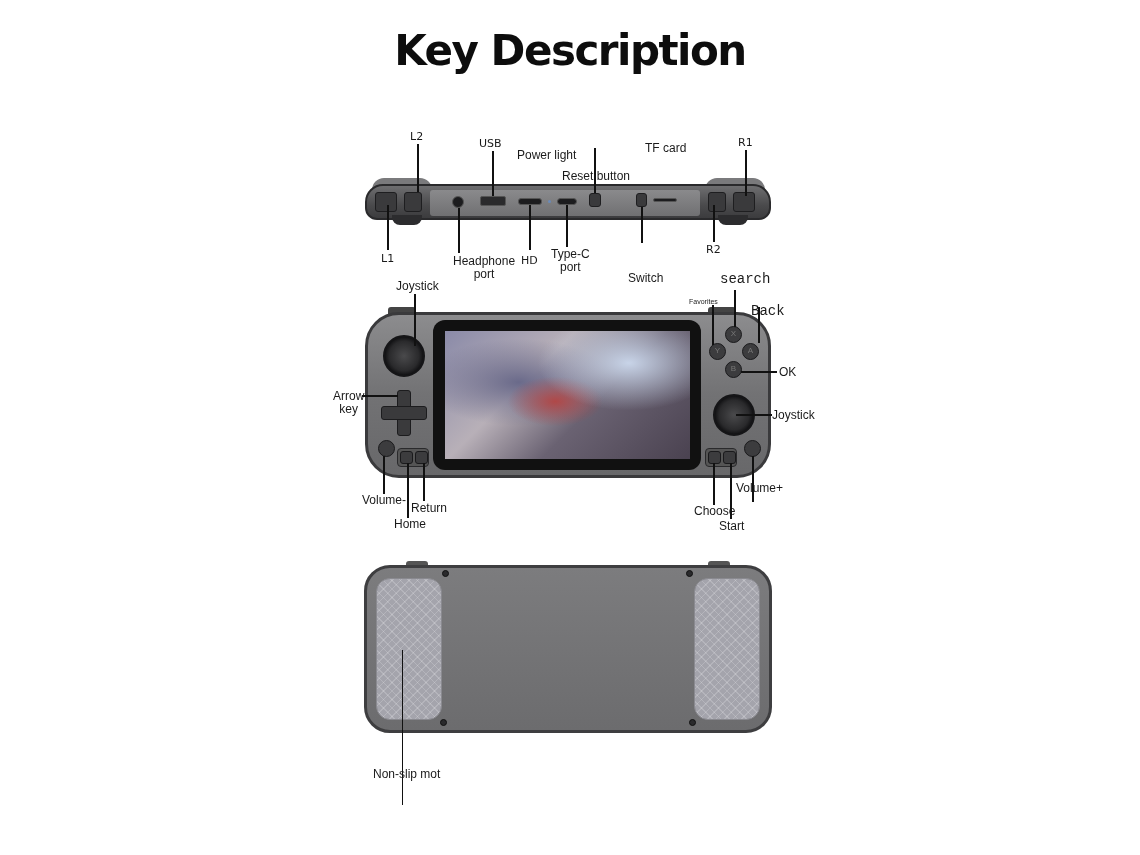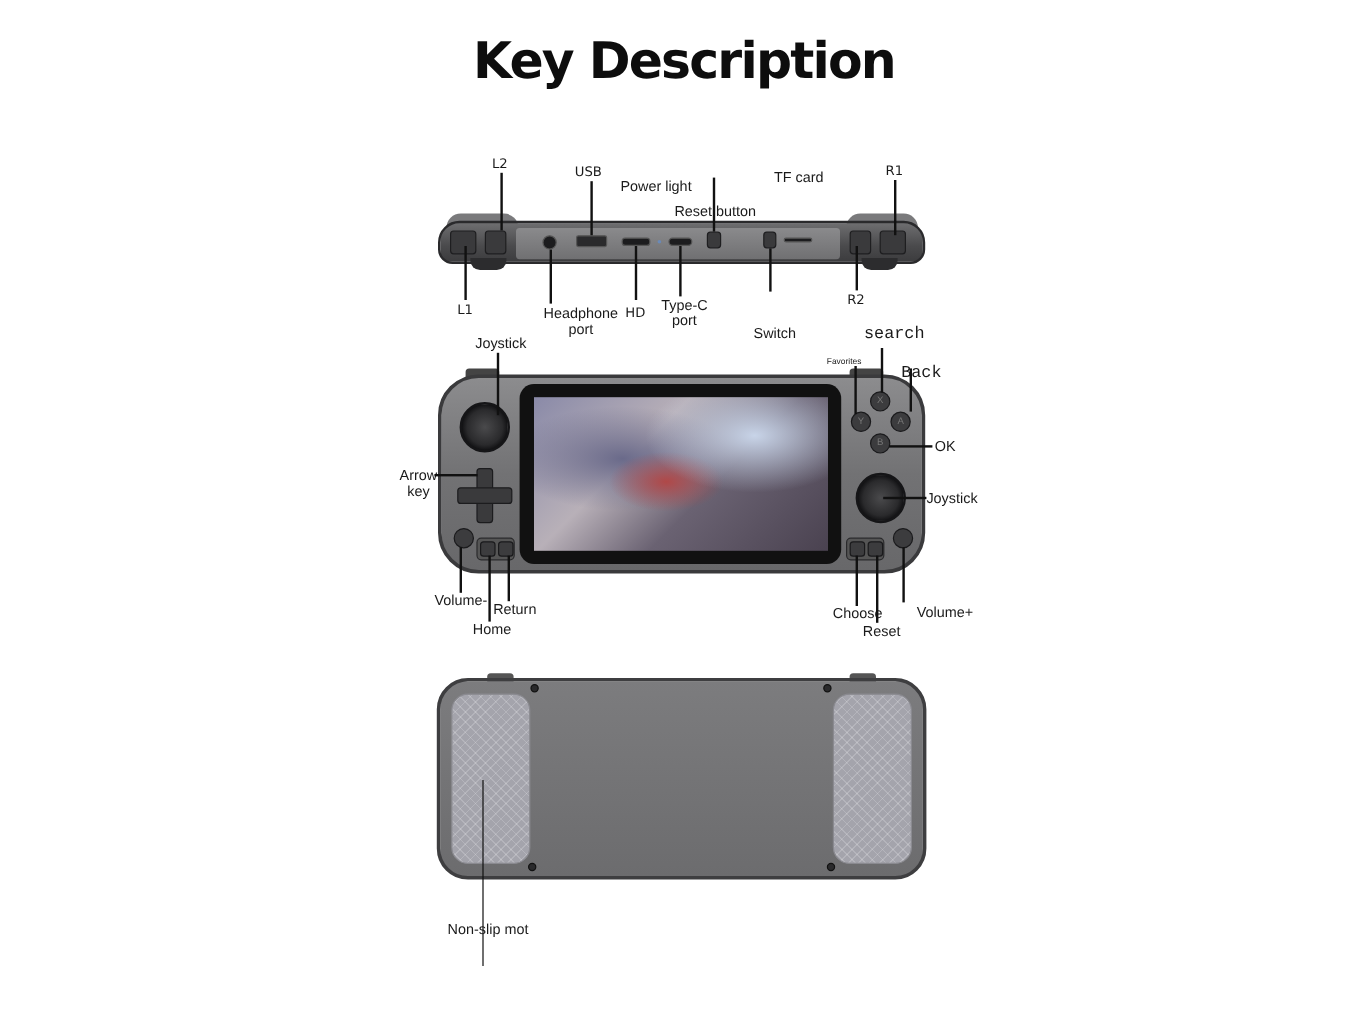--- a/index.html
+++ b/index.html
@@ -207,24 +207,24 @@
   <div class="line hline" style="left:741px;top:371px;width:36px;"></div>
   <div class="lbl" style="left:779px;top:366px;">OK</div>
 
   <div class="line hline" style="left:736px;top:414px;width:36px;"></div>
   <div class="lbl" style="left:772px;top:409px;">Joystick</div>
 
   <div class="line vline" style="left:713px;top:463px;height:42px;"></div>
   <div class="lbl" style="left:694px;top:505px;">Choose</div>
 
   <div class="line vline" style="left:752px;top:456px;height:46px;"></div>
-  <div class="lbl" style="left:736px;top:504px;margin-left:28px;">Volume+</div>
+  <div class="lbl" style="left:736px;top:482px;">Volume+</div>
 
   <div class="line vline" style="left:730px;top:463px;height:56px;"></div>
-  <div class="lbl" style="left:719px;top:520px;">Reset</div>
+  <div class="lbl" style="left:719px;top:520px;">Start</div>
 </div>
 
 <div>
   <div class="back-tab" style="left:406px;"></div>
   <div class="back-tab" style="left:708px;"></div>
   <div class="back"></div>
   <div class="mat" style="left:376px;"></div>
   <div class="mat" style="left:694px;"></div>
   <div class="screw" style="left:442px;top:570px;"></div>
   <div class="screw" style="left:686px;top:570px;"></div>

